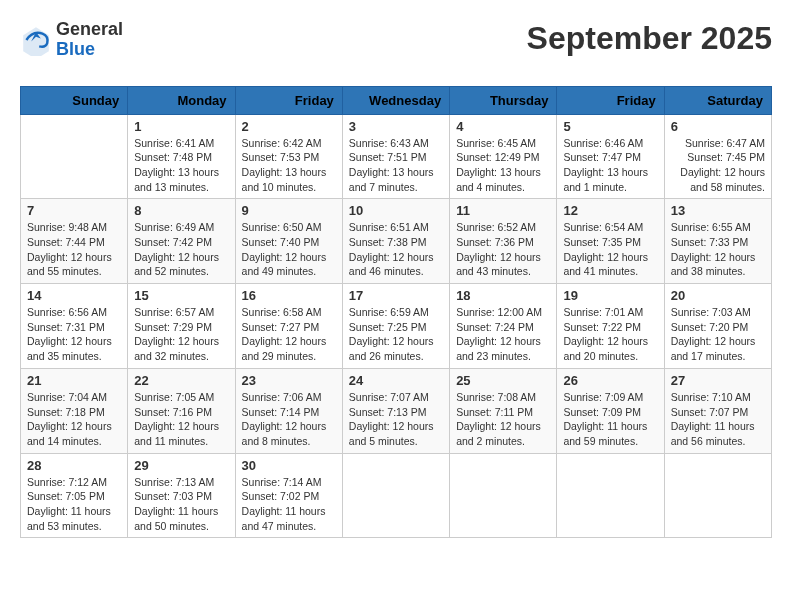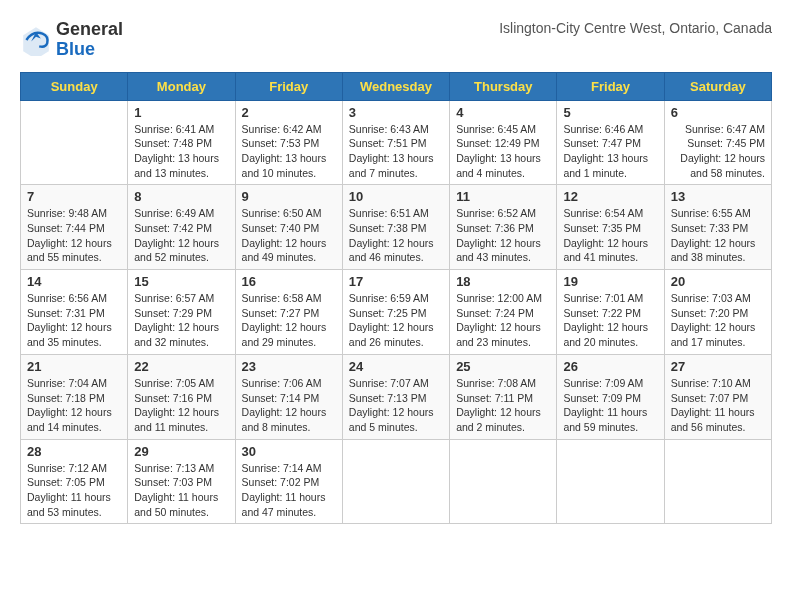--- a/index.html
+++ b/index.html
@@ -7,21 +7,21 @@
       font-family: Arial, sans-serif;
       background: #fff;
       width: 792px;
       min-height: 612px;
       padding: 20px;
     }
     .header {
       display: flex;
       justify-content: space-between;
       align-items: flex-start;
-      margin-bottom: 12px;
+      margin-bottom: 26px;
     }
     .logo {
       display: flex;
       align-items: center;
       gap: 4px;
     }
     .logo-text {
       font-size: 18px;
       font-weight: bold;
       line-height: 1.1;
@@ -44,22 +44,22 @@
       font-size: 14px;
       color: #555;
     }
     .calendar {
       width: 100%;
       border-collapse: collapse;
       border: 1px solid #ccc;
     }
     .calendar th {
       background: #2e75b6;
-      color: #fde047;
-      text-align: center;
+      color: #000000;
+      text-align: right;
       padding: 6px 8px;
       font-size: 13px;
       font-weight: bold;
       border: 1px solid #2060a0;
     }
     .calendar td {
       vertical-align: top;
       width: calc(100% / 7);
       padding: 4px 6px;
       border: 1px solid #ccc;
@@ -97,21 +97,21 @@
       <polygon points="20,4 36,14 36,34 20,44 4,34 4,14" fill="#1a6bbf" opacity="0.15"></polygon>
       <path d="M8 20 Q16 8 28 12 Q36 15 34 24 Q32 30 24 28" stroke="#1a6bbf" stroke-width="3" fill="none"></path>
       <path d="M20 10 L26 18 L20 16 L14 22 Z" fill="#1a6bbf"></path>
     </svg>
     <div class="logo-text">
       <div><span class="general">General</span></div>
       <div><span class="blue">Blue</span></div>
     </div>
   </div>
   <div class="title-block">
-    <div class="subtitle">Islington-City Centre West, Ontario, Canada</div>
+    <div class="month-title">September 2025</div>
   </div>
 </div>
 
 <table class="calendar">
   <thead>
     <tr>
     <th>Sunday</th>
         <th>Monday</th>
         <th>Friday</th>
         <th>Wednesday</th>

